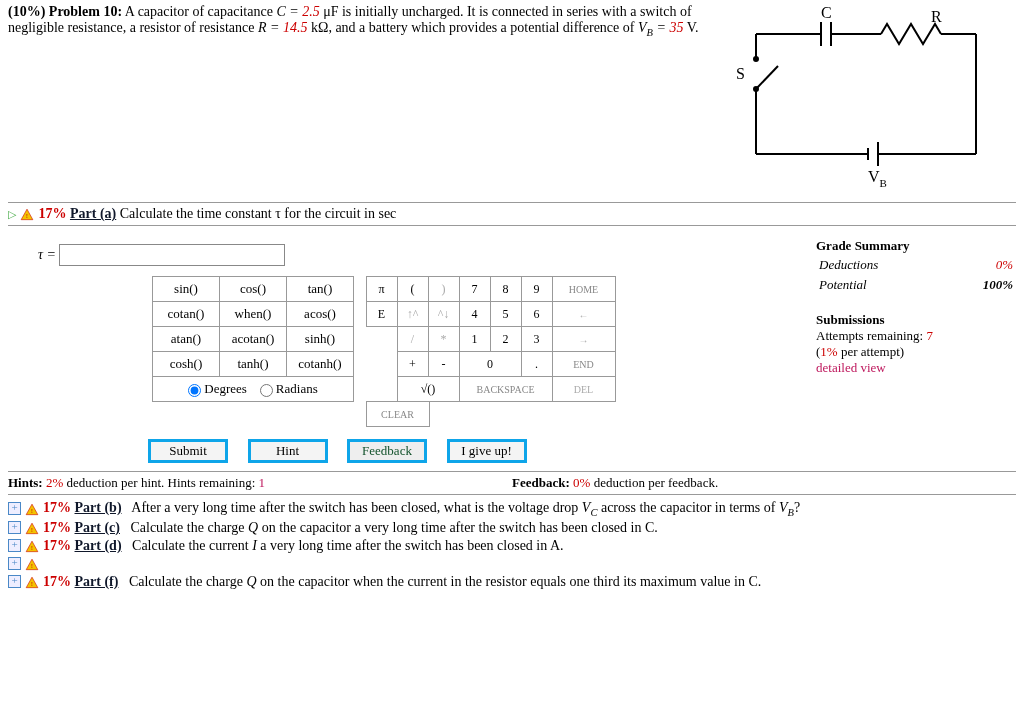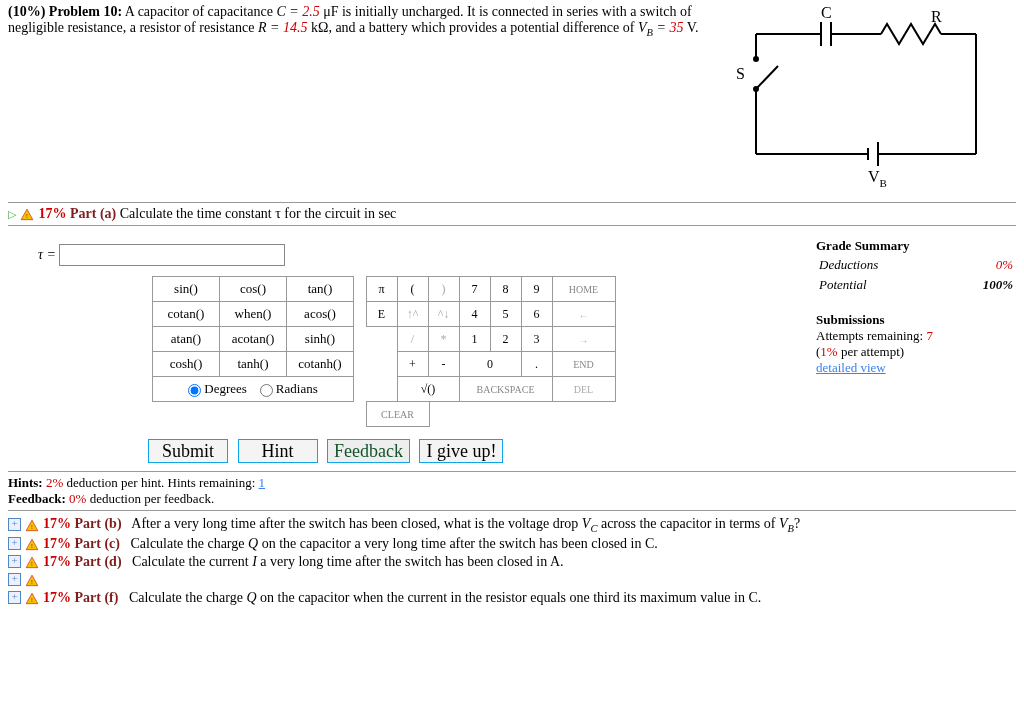--- a/index.html
+++ b/index.html
@@ -1,48 +1,48 @@
 <!DOCTYPE html>
 <html><head>
 <meta charset="utf-8">
 <style>
 body { font-family: "Times New Roman", serif; font-size: 14px; margin: 0; padding: 4px 8px; background: #fff; color: #000; }
 .header-row { display: flex; }
 .problem-text { flex: 1; }
 .circuit { width: 300px; height: 190px; }
 .red { color: #cc0000; }
-.blue { color: #7f1d1d; }
+.blue { color: #0f172a; text-decoration: underline; }
 .part-row { border-top: 1px solid #999; border-bottom: 1px solid #999; padding: 3px 0; margin-top: 8px; display: flex; align-items: center; gap: 4px; }
 .expand-icon { font-size: 11px; color: #4a4; }
 .warn-icon svg { width: 14px; height: 14px; vertical-align: middle; }
 .expand-box { width: 11px; height: 11px; border: 1px solid #4a88c7; display: inline-block; background: #eef; text-align: center; line-height: 9px; font-size: 11px; color: #4a88c7; vertical-align: middle; }
 .answer-area { display: flex; align-items: flex-start; margin-top: 12px; }
 .answer-left { flex: 1; }
 .tau-row { margin: 6px 0 10px 30px; }
 .tau-row input { width: 220px; height: 18px; border: 1px solid #888; font-family: inherit; font-size: 13px; }
 .calc-wrap { margin-left: 100px; }
 .func-grid { display: inline-block; vertical-align: top; padding-left: 44px; }
 .func-grid table { border-collapse: collapse; }
 .func-grid td { border: 1px solid #999; width: 64px; height: 22px; text-align: center; font-size: 13px; background: #fff; cursor: pointer; }
 .num-grid { display: inline-block; vertical-align: top; margin-left: 8px; }
 .num-grid table { border-collapse: collapse; }
 .num-grid td { border: 1px solid #999; width: 28px; height: 22px; text-align: center; font-size: 12px; background: #fff; cursor: pointer; }
 .num-grid td.wide { width: 60px; font-size: 10px; color: #888; }
 .num-grid td.gray { color: #aaa; }
 .deg-row td { height: 22px; text-align: center; }
 .deg-row input[type=radio] { margin: 0 3px 0 0; vertical-align: middle; }
 .submit-row { margin-top: 12px; margin-left: 140px; }
-.submit-row button { font-family: inherit; font-size: 18px; height: 24px; min-width: 80px; margin-right: 6px; border: 1px solid #0ea5e9; background: #f4f4f4; cursor: pointer; }
+.submit-row button { font-family: inherit; font-size: 13px; height: 24px; min-width: 80px; margin-right: 16px; border: 3px solid #0ea5e9; background: #f4f4f4; cursor: pointer; }
 .submit-row button.disabled { color: #14532d; background: #eee; }
 .grade-box { width: 200px; font-size: 13px; }
 .grade-box b { font-weight: bold; }
 .grade-box table { width: 100%; font-style: italic; }
 .grade-box .rt { text-align: right; }
-.link { color: #3b82f6; text-decoration: underline; cursor: pointer; }
-.hints-row { border-top: 1px solid #999; border-bottom: 1px solid #999; margin-top: 8px; padding: 3px 0; font-size: 13px; display: flex; flex-direction: column; }
+.link { color: #be185d; cursor: pointer; }
+.hints-row { border-top: 1px solid #999; border-bottom: 1px solid #999; margin-top: 8px; padding: 3px 0; font-size: 13px; display: flex; }
 .other-parts { margin-top: 4px; font-size: 14px; }
 .other-parts .row { padding: 1px 0; display: flex; align-items: center; gap: 4px; }
 sub { font-size: 0.75em; }
 </style>
 </head>
 <body>
 
 <div class="header-row">
   <div class="problem-text">
     <b>(10%)  Problem 10:</b><span>   A capacitor of capacitance </span><i>C = </i><i class="red">2.5</i><span> μF</span><span> is initially uncharged. It is connected in series with a switch of negligible resistance, a resistor of resistance </span><i>R = </i><i class="red">14.5</i><span> kΩ</span><span>, and a battery which provides a potential difference of </span><i>V<sub>B</sub> = </i><i class="red">35</i><span> V</span><span>.</span>

